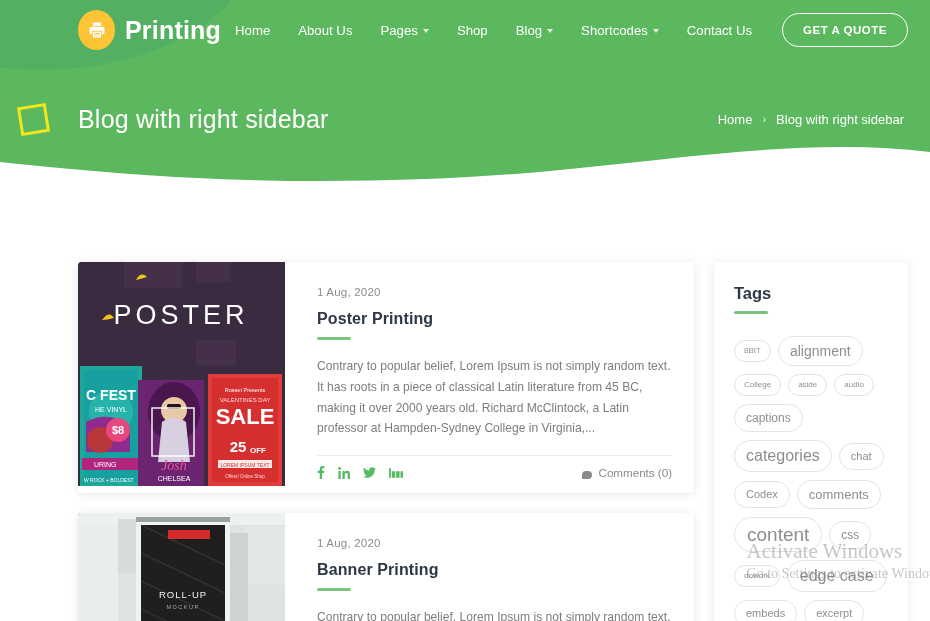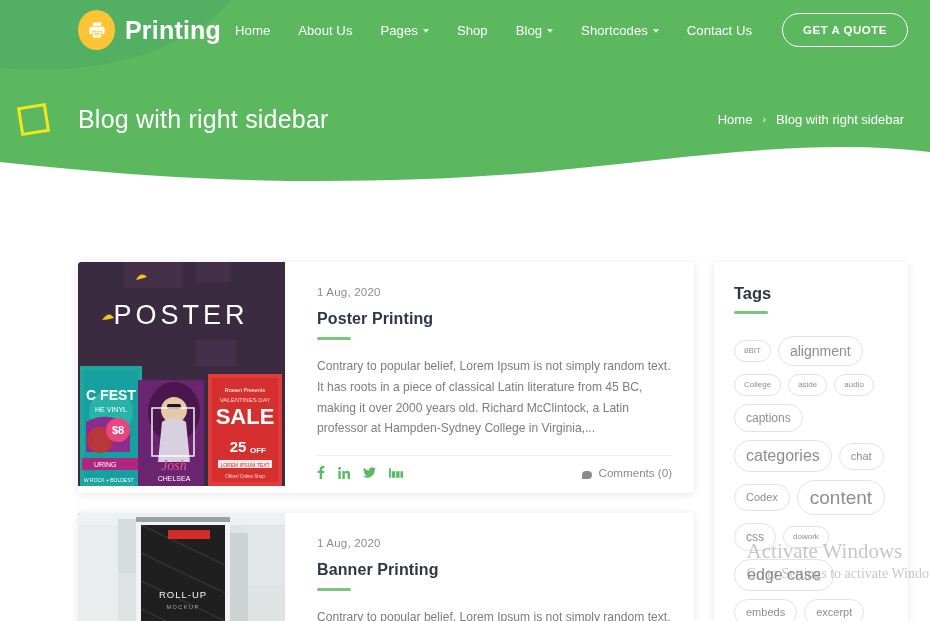--- a/index.html
+++ b/index.html
@@ -479,20 +479,21 @@
         <div class="tag-cloud">
           <a class="tag" style="font-size:8px;padding:6px 9px;">8BIT</a>
           <a class="tag" style="font-size:14px;">alignment</a>
           <a class="tag" style="font-size:8px;padding:6px 9px;">College</a>
           <a class="tag" style="font-size:8px;padding:6px 9px;">aside</a>
           <a class="tag" style="font-size:8px;padding:6px 9px;">audio</a>
           <a class="tag" style="font-size:12px;">captions</a>
           <a class="tag" style="font-size:16px;">categories</a>
           <a class="tag" style="font-size:11px;">chat</a>
           <a class="tag" style="font-size:11px;">Codex</a>
+          <a class="tag" style="font-size:13px;">comments</a>
           <a class="tag" style="font-size:19px;padding:7px 12px;">content</a>
           <a class="tag" style="font-size:12px;">css</a>
           <a class="tag" style="font-size:8px;padding:6px 9px;">dowork</a>
           <a class="tag" style="font-size:16px;padding:7px 12px;text-align:right;">edge case</a>
           <a class="tag" style="font-size:11px;">embeds</a>
           <a class="tag" style="font-size:11px;">excerpt</a>
         </div>
       </div>
     </aside>
 

